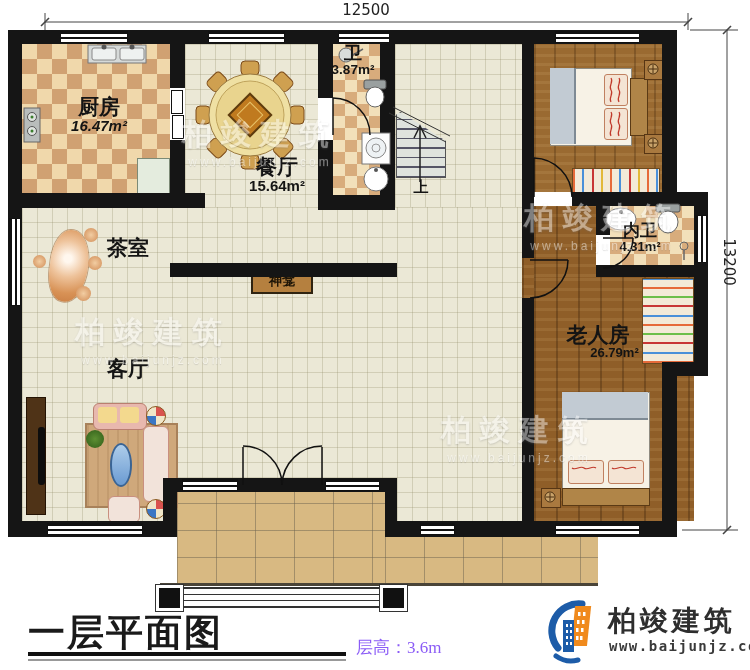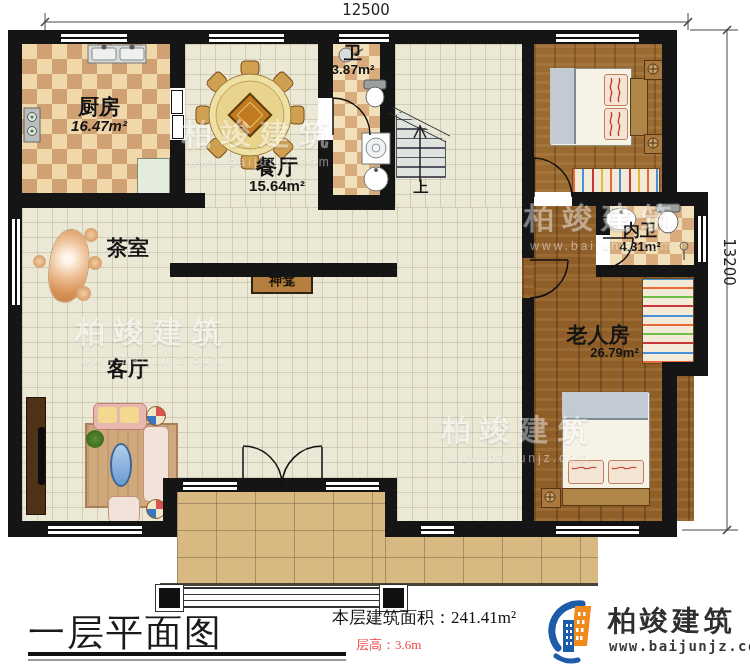--- a/index.html
+++ b/index.html
@@ -327,27 +327,24 @@
     <span>www.baijunjz.com</span>
   </div>
   <div class="wm" style="left:388px;top:410px;width:262px;">
     <b>柏竣建筑</b>
     <span>www.baijunjz.com</span>
   </div>
 
   <div class="dimtxt" style="left:336px;top:1px;width:60px;">12500</div>
   <div class="dimtxt" style="left:700px;top:252px;width:56px;height:20px;transform:rotate(90deg);">13200</div>
 
-  <div class="abs serif" style="left:28px;top:608px;font-size:37px;color:#1a1a1a;letter-spacing:2px;">一层平面图</div>
+  <div class="abs serif" style="left:28px;top:608px;font-size:37px;color:#1a1a1a;letter-spacing:2px;font-weight:bold;">一层平面图</div>
   <i class="abs" style="left:28px;top:652px;width:318px;height:4px;background:#111;"></i>
   <i class="abs" style="left:28px;top:659px;width:318px;height:2px;background:#999;"></i>
-  <div class="abs serif" style="left:332px;top:606px;font-size:17px;color:#111;white-space:nowrap;">
-    <span>本层建筑面积：</span><span>241.41m²</span>
-  </div>
-  <div class="abs serif" style="left:356px;top:636px;font-size:13px;color:#ef4444;white-space:nowrap;">
+  <div class="abs serif" style="left:356px;top:636px;font-size:17px;color:#8b5cf6;white-space:nowrap;">
     <span>层高：</span><span>3.6m</span>
   </div>
 
   <svg width="56" height="66" viewBox="0 0 56 66" style="left:548px;top:598px;">
     <path d="M34 6 A27 27 0 0 0 10 50" stroke="#1d5ca8" stroke-width="7" fill="none" stroke-linecap="round"></path>
     <path d="M8 58 A26 26 0 0 0 30 62" stroke="#1d5ca8" stroke-width="5" fill="none" stroke-linecap="round"></path>
     <rect x="28" y="8" width="16" height="40" fill="#f08a1d" transform="skewX(-6)"></rect>
     <rect x="15" y="22" width="11" height="32" fill="#1d5ca8"></rect>
     <g fill="#fff">
       <rect x="18" y="26" width="2" height="3"></rect>

